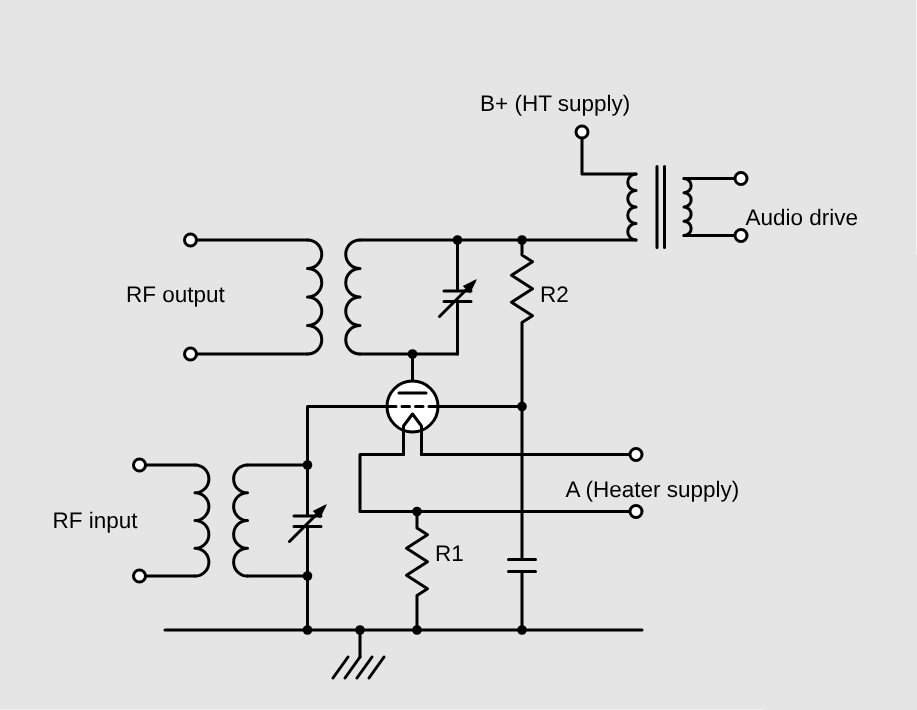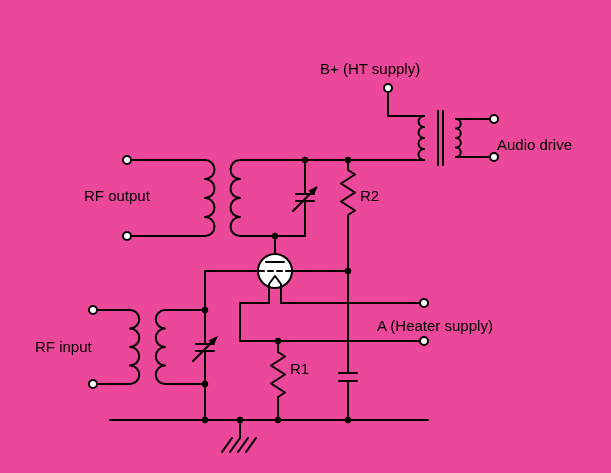--- a/index.html
+++ b/index.html
@@ -4,21 +4,21 @@
 <style>
   html, body {
     margin: 0;
     padding: 0;
     background: #ffffff;
   }
   .stage {
     position: relative;
     width: 611px;
     height: 473px;
-    background: #ec4899;
+    background: #e5e5e5;
     overflow: hidden;
     text-align: center;
   }
   svg {
     display: block;
   }
   svg text {
     font-family: "Liberation Sans", sans-serif;
     font-size: 15px;
     fill: #000000;

